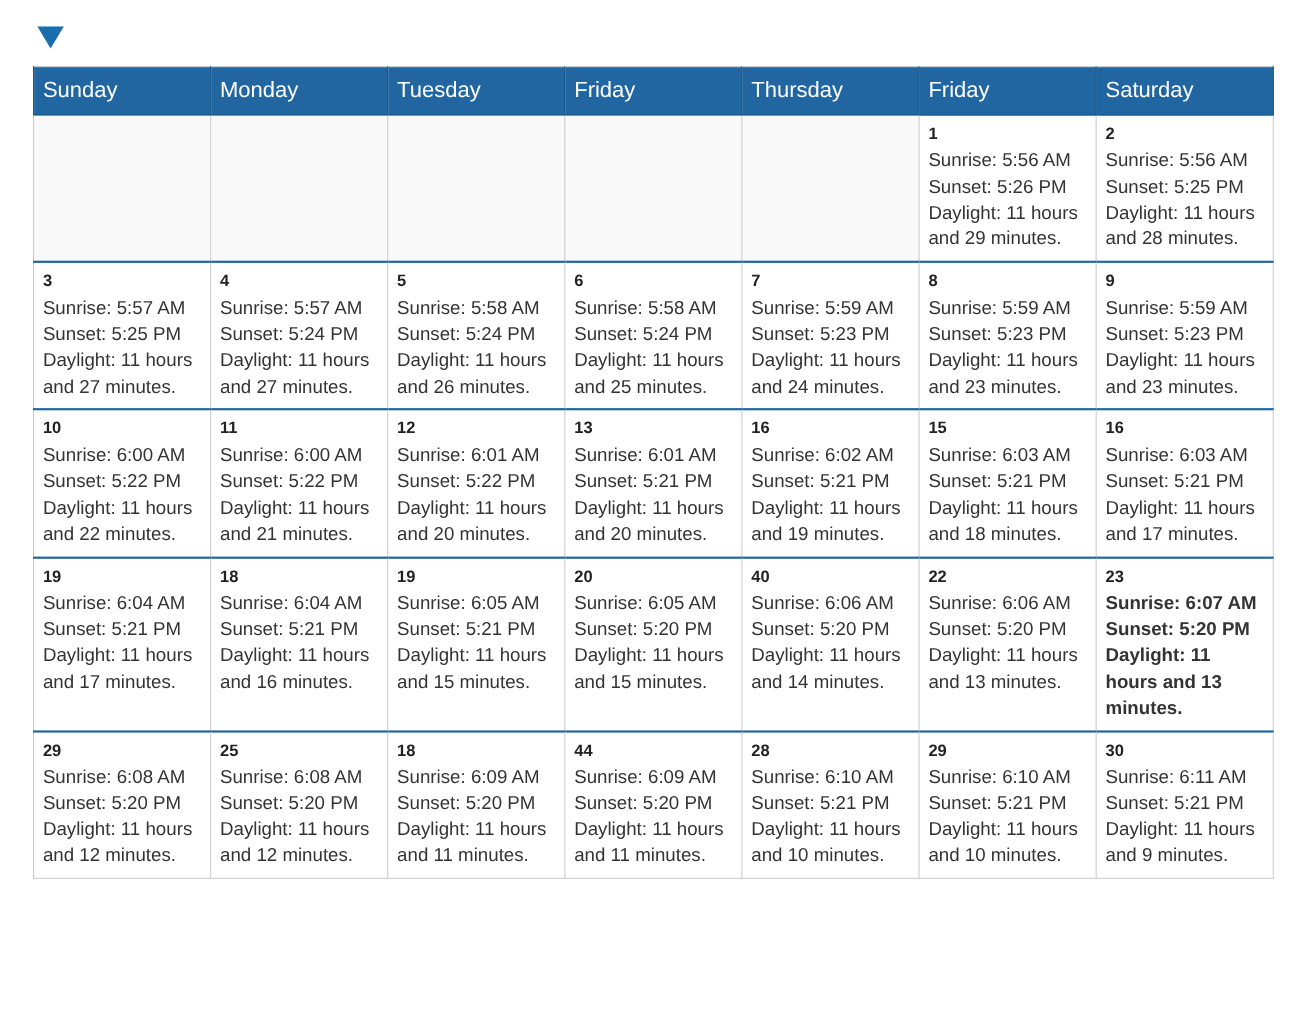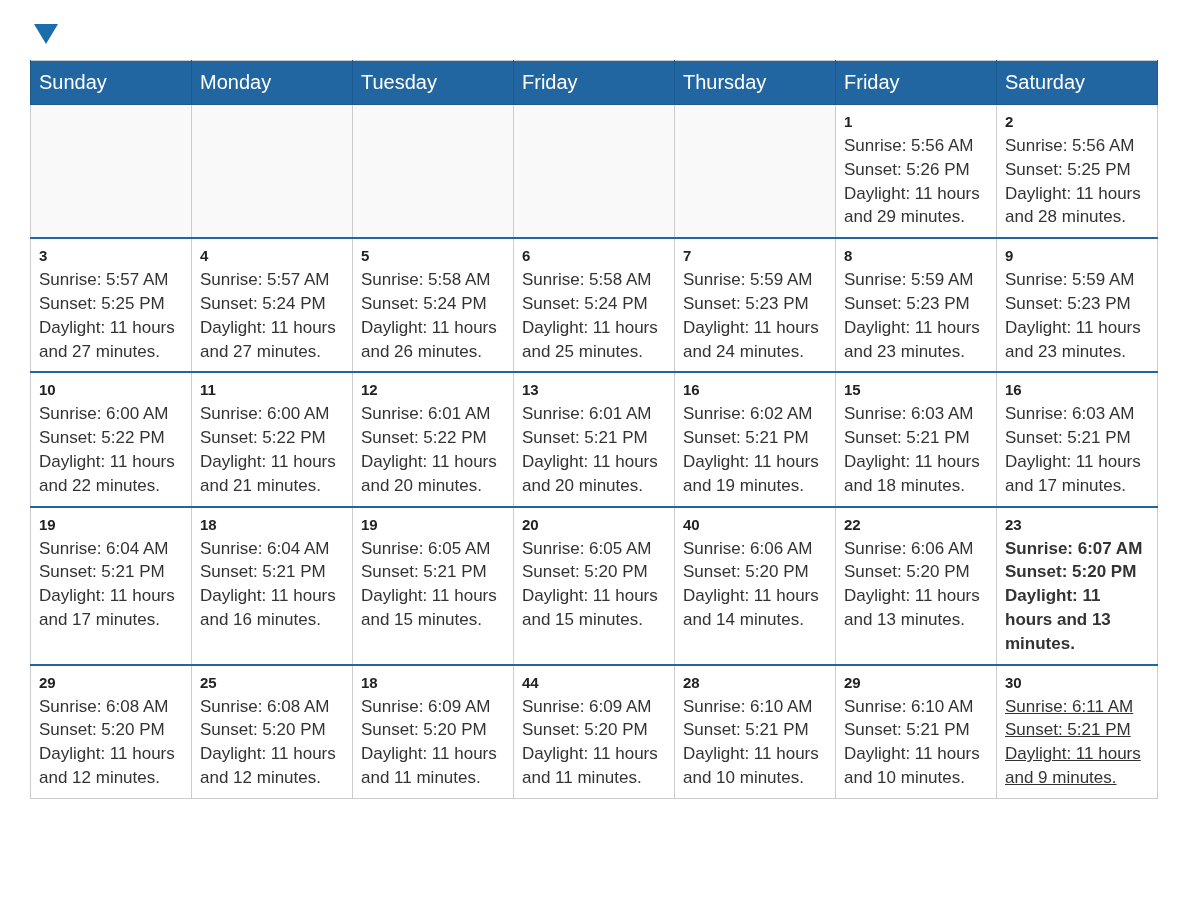--- a/index.html
+++ b/index.html
@@ -316,19 +316,19 @@
 Daylight: 11 hours and 10 minutes.</div>
         </td>
         <td>
           <span class="day-number">29</span>
           <div class="day-info" style="white-space: pre-line;">Sunrise: 6:10 AM
 Sunset: 5:21 PM
 Daylight: 11 hours and 10 minutes.</div>
         </td>
         <td>
           <span class="day-number">30</span>
-          <div class="day-info" style="white-space: pre-line; text-decoration: underline;">Sunrise: 6:11 AM
+          <div class="day-info" style="white-space: pre-line;">Sunrise: 6:11 AM
 Sunset: 5:21 PM
 Daylight: 11 hours and 9 minutes.</div>
         </td>
       </tr>
     </tbody>
 </table>
 
 </body></html>

